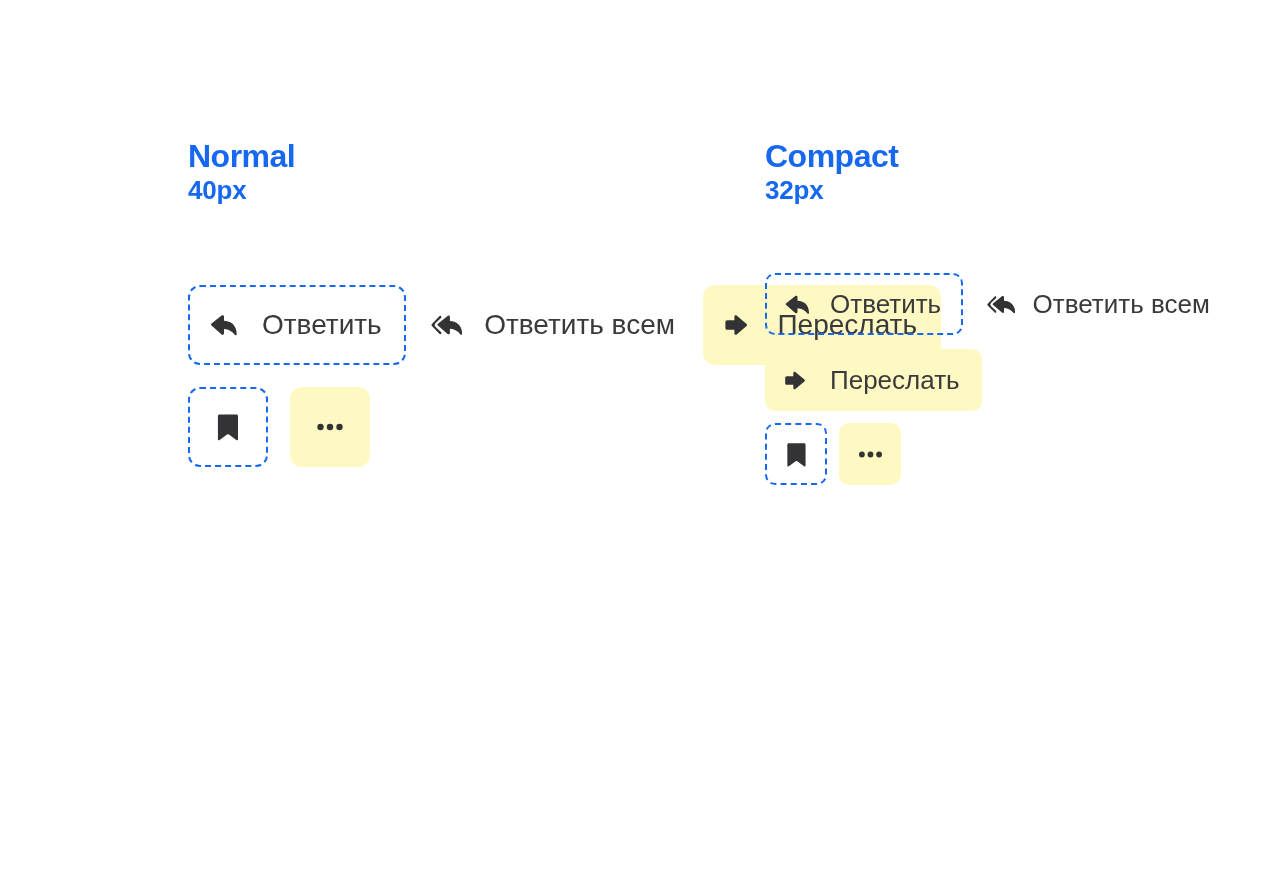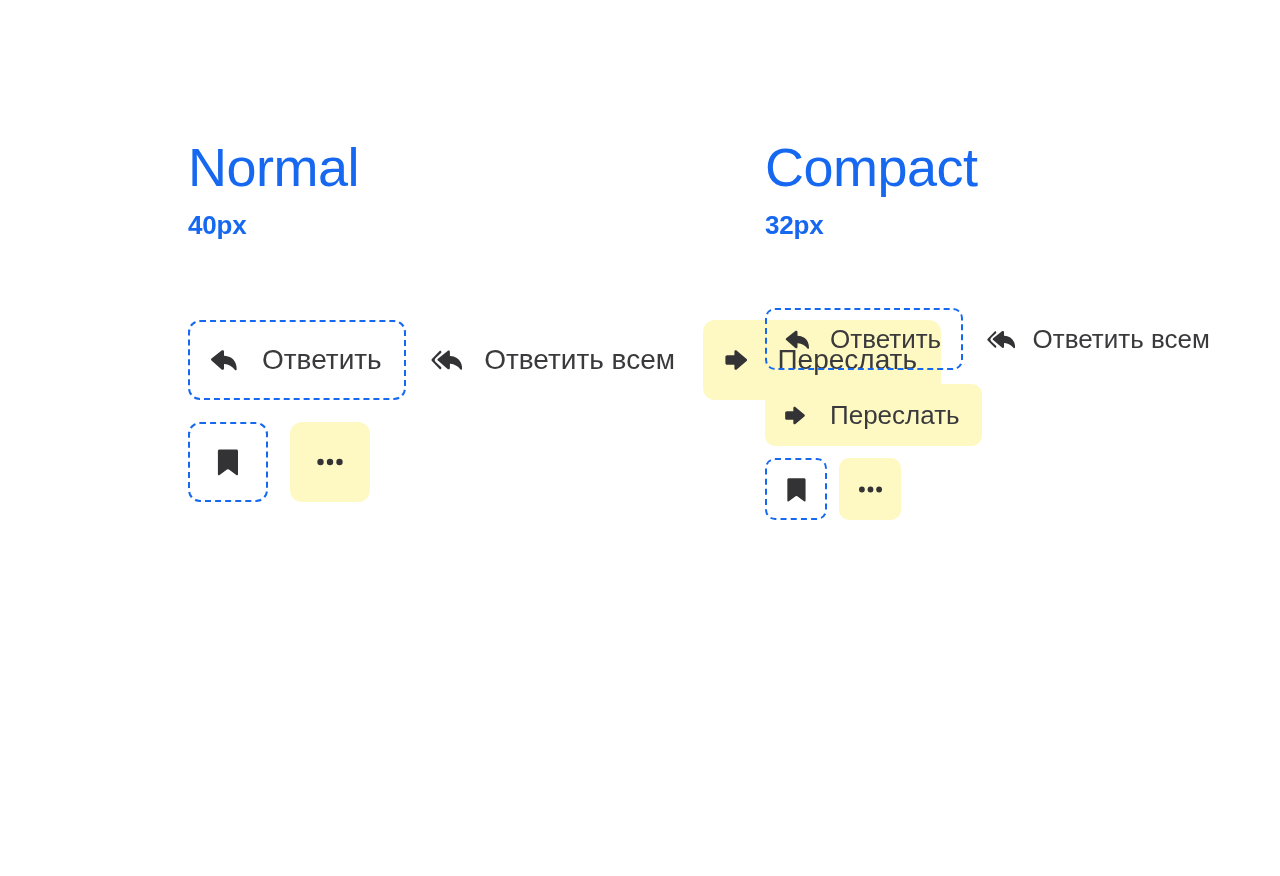--- a/index.html
+++ b/index.html
@@ -9,29 +9,29 @@
     font-family: "Liberation Sans", "DejaVu Sans", sans-serif;
     overflow: hidden;
   }
   .canvas { position: relative; width: 1280px; height: 876px; }
 
   .column { position: absolute; top: 140px; }
   .col-normal  { left: 188px; }
   .col-compact { left: 765px; }
 
   .heading {
-    font-size: 54px;
-    font-weight: normal;
+    font-size: 32px;
+    font-weight: bold;
     color: #1668F0;
     letter-spacing: -0.5px;
     line-height: 1.0;
     white-space: nowrap;
   }
   .subheading {
-    margin-top: 18px;
+    margin-top: 5px;
     font-size: 26px;
     font-weight: bold;
     color: #1668F0;
     letter-spacing: -0.2px;
     line-height: 1.0;
     white-space: nowrap;
   }
 
   .btn-stack { margin-top: 58px; }
 

